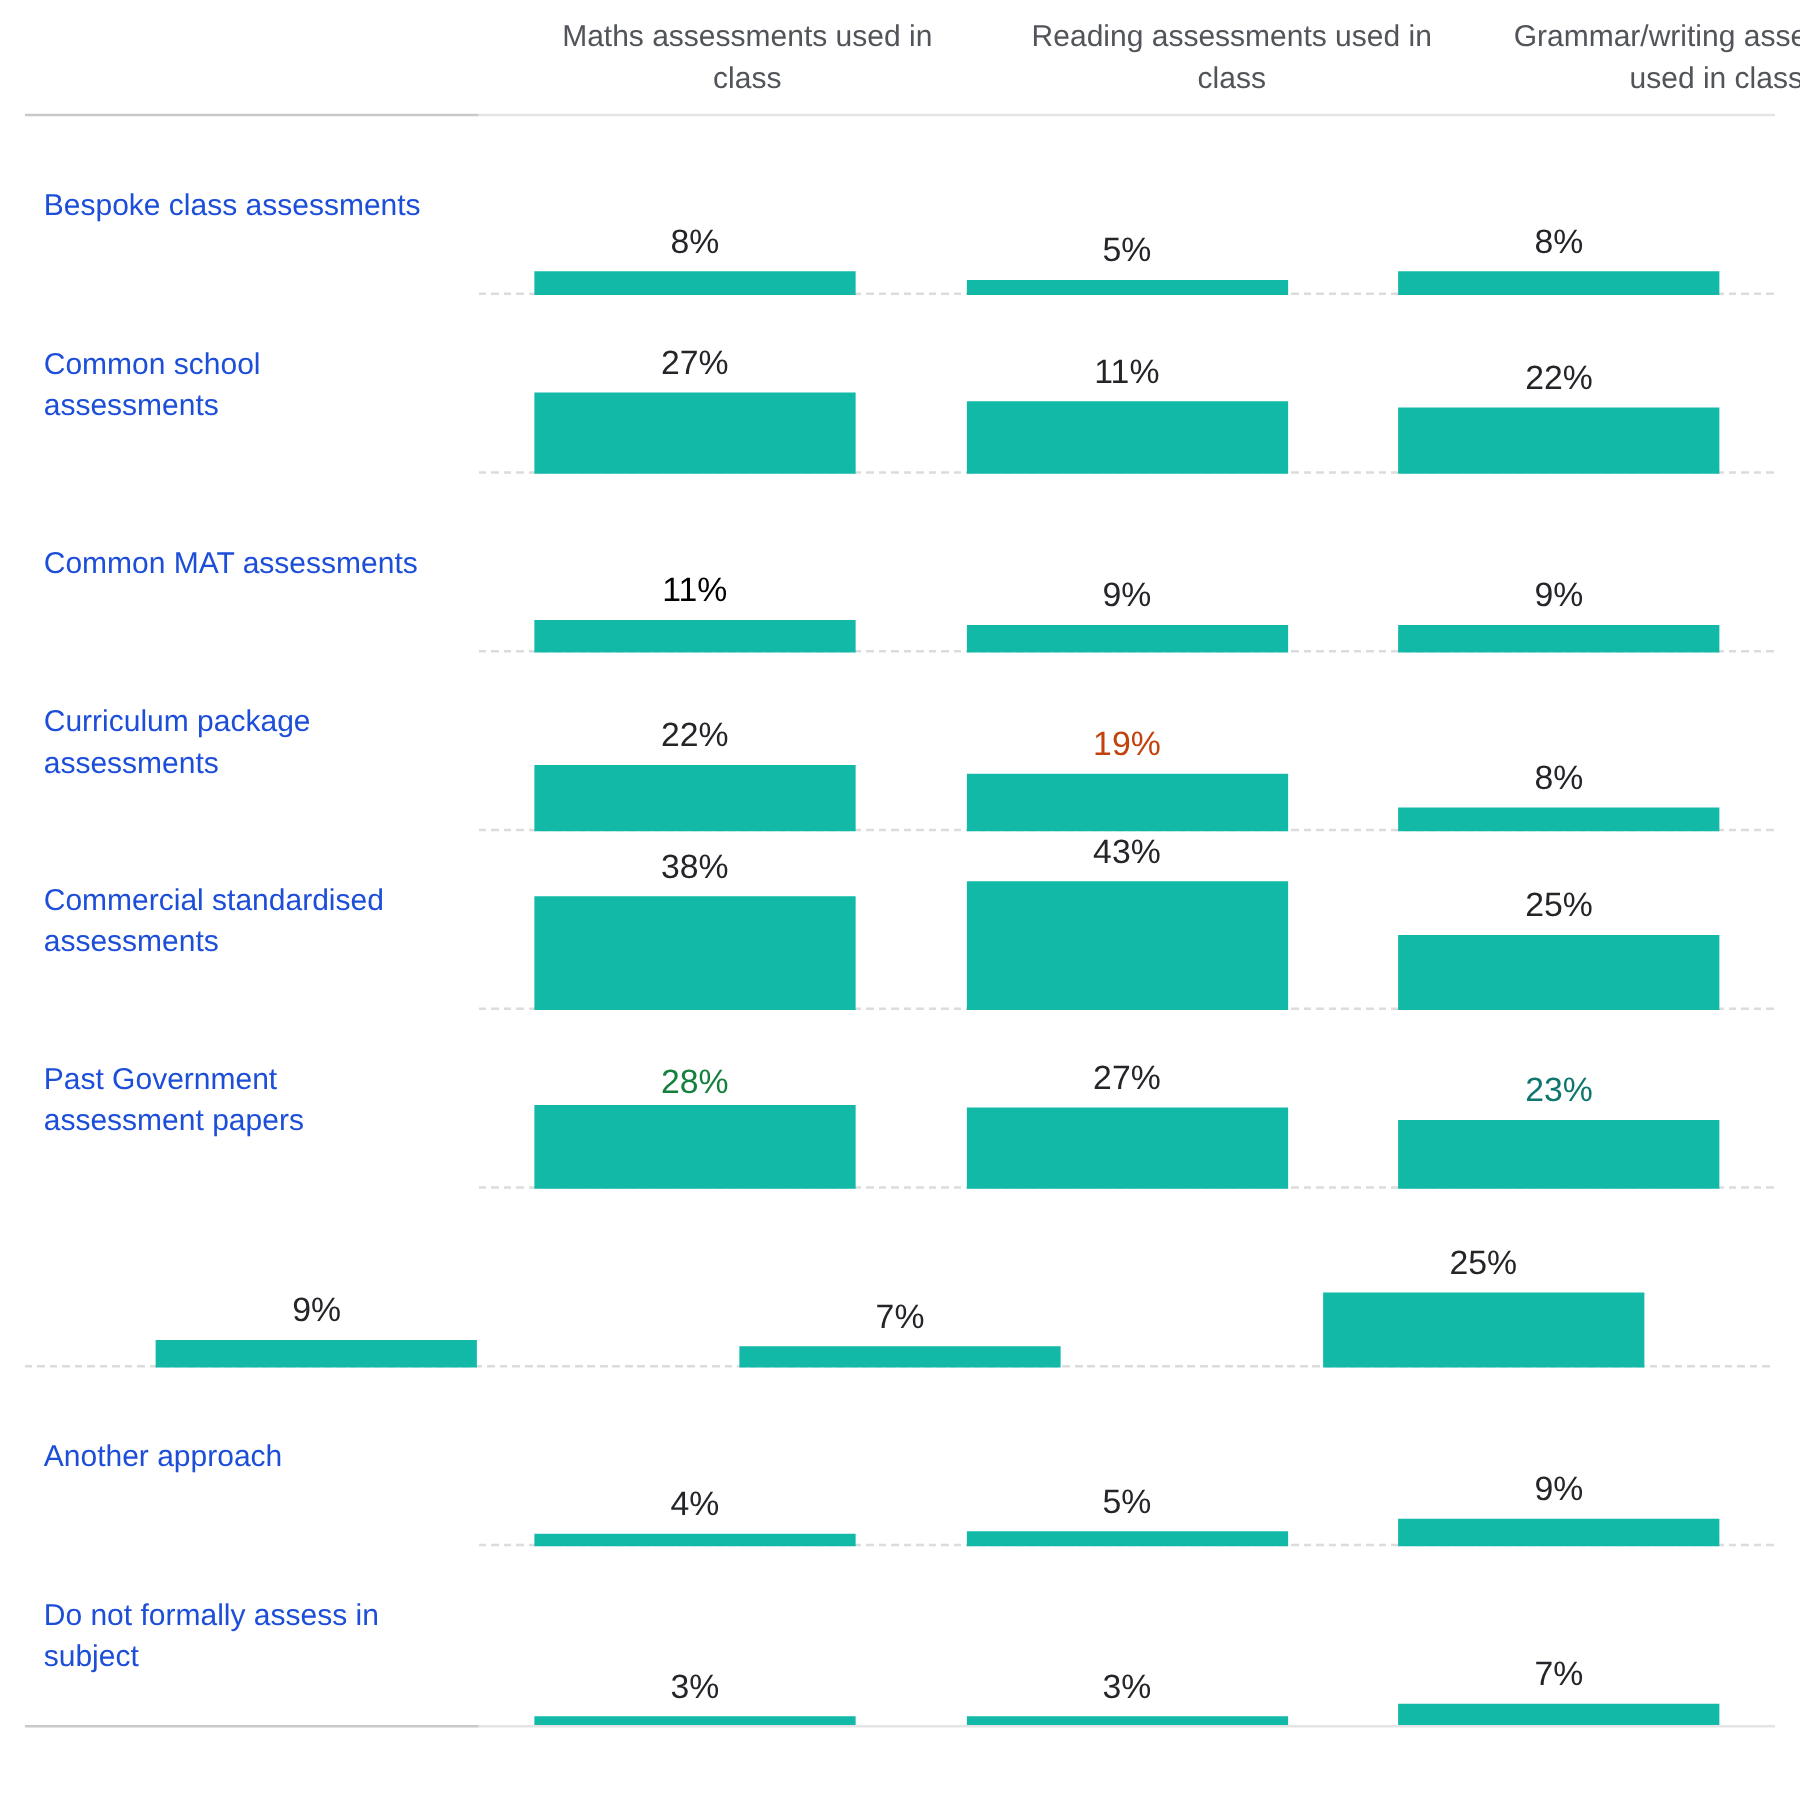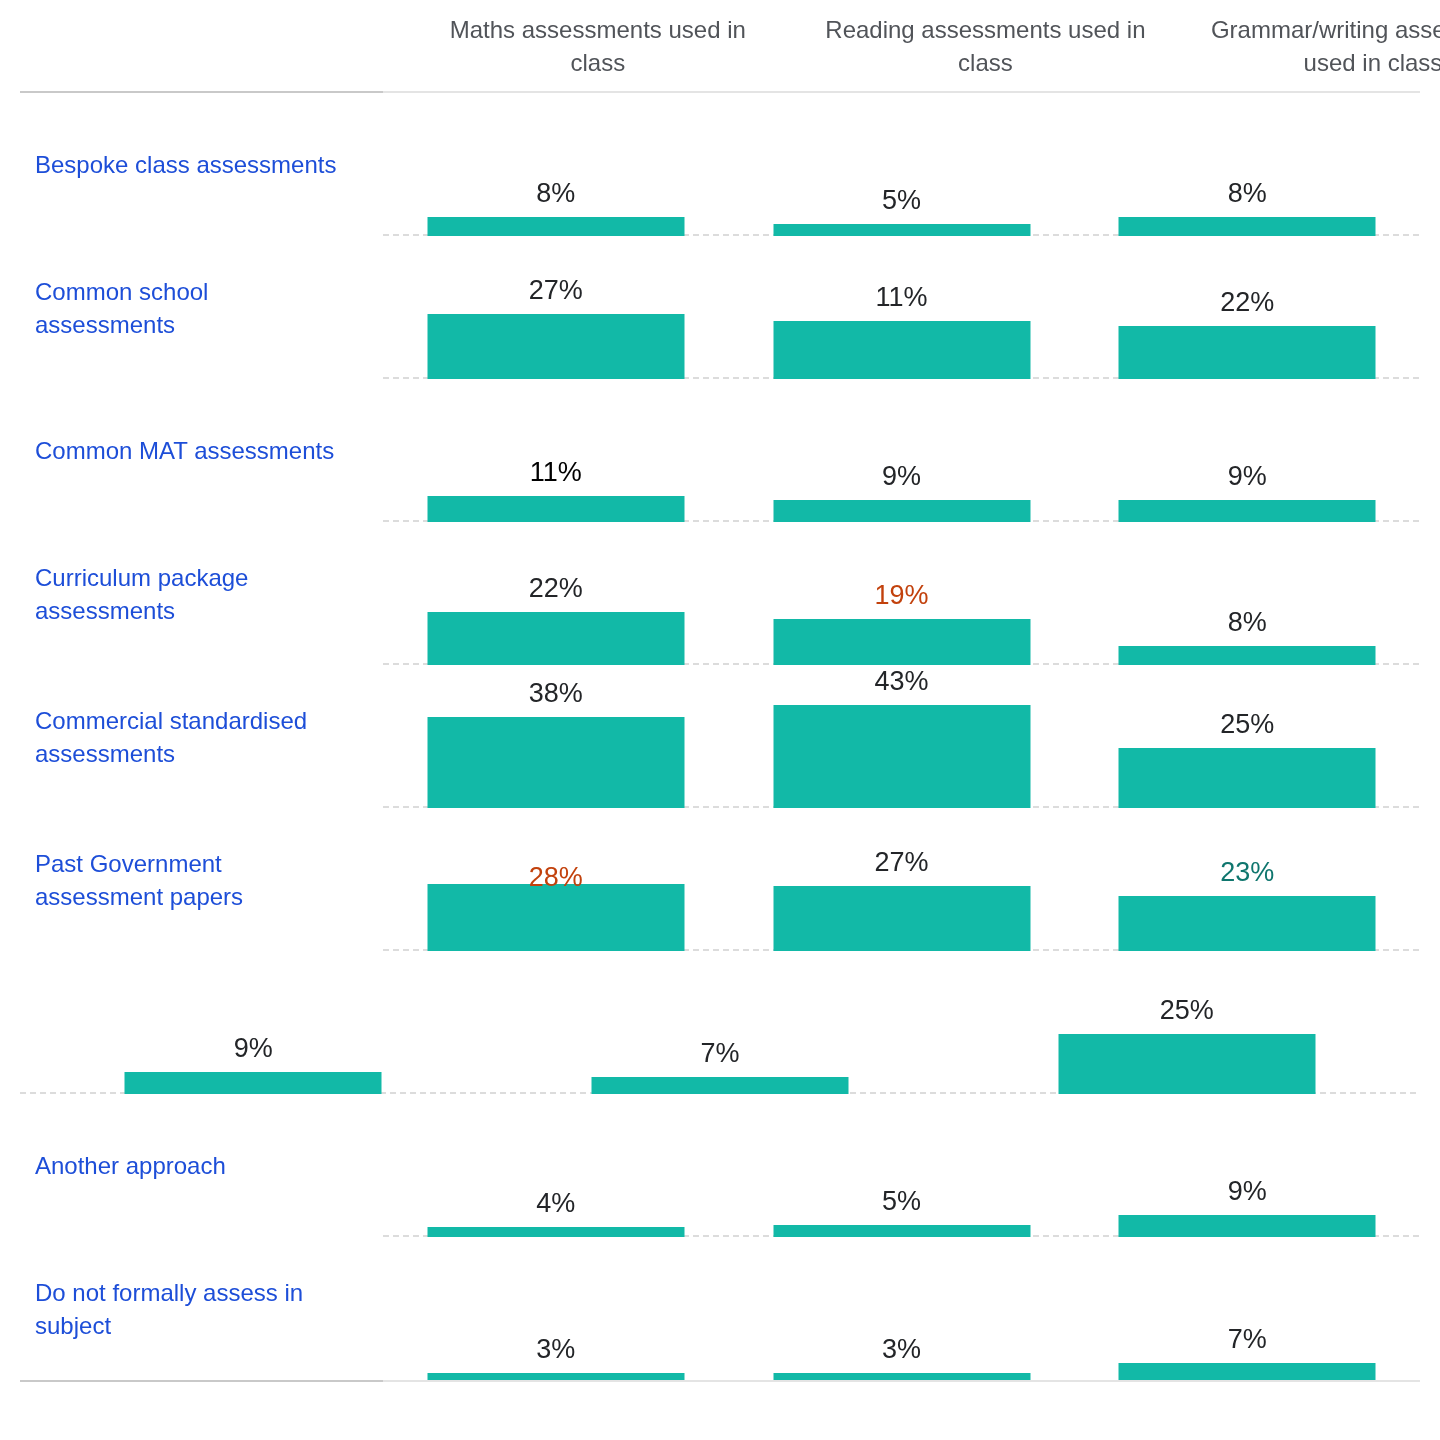--- a/index.html
+++ b/index.html
@@ -160,21 +160,21 @@
             </div>
           </div>
         </div>
         <div class="row">
           <div class="row-label">Past Government assessment papers</div>
           <div class="row-plot">
             <div class="baseline"></div>
             <div class="cells">
               <div class="cell">
                 <div class="bar" style="height: 67.2px; background: rgb(18, 185, 167);"></div>
-                <div class="value-label" style="bottom: 58px; color: #c2410c;">28%</div>
+                <div class="value-label" style="bottom: 70px; color: #15803d;">28%</div>
               </div>
               <div class="cell">
                 <div class="bar" style="height: 64.8px; background: rgb(18, 185, 167);"></div>
                 <div class="value-label" style="bottom: 72.8px; color: rgb(35, 37, 40);">27%</div>
               </div>
               <div class="cell">
                 <div class="bar" style="height: 55.2px; background: rgb(18, 185, 167);"></div>
                 <div class="value-label" style="bottom: 63.2px; color: #0f766e;">23%</div>
               </div>
             </div>

